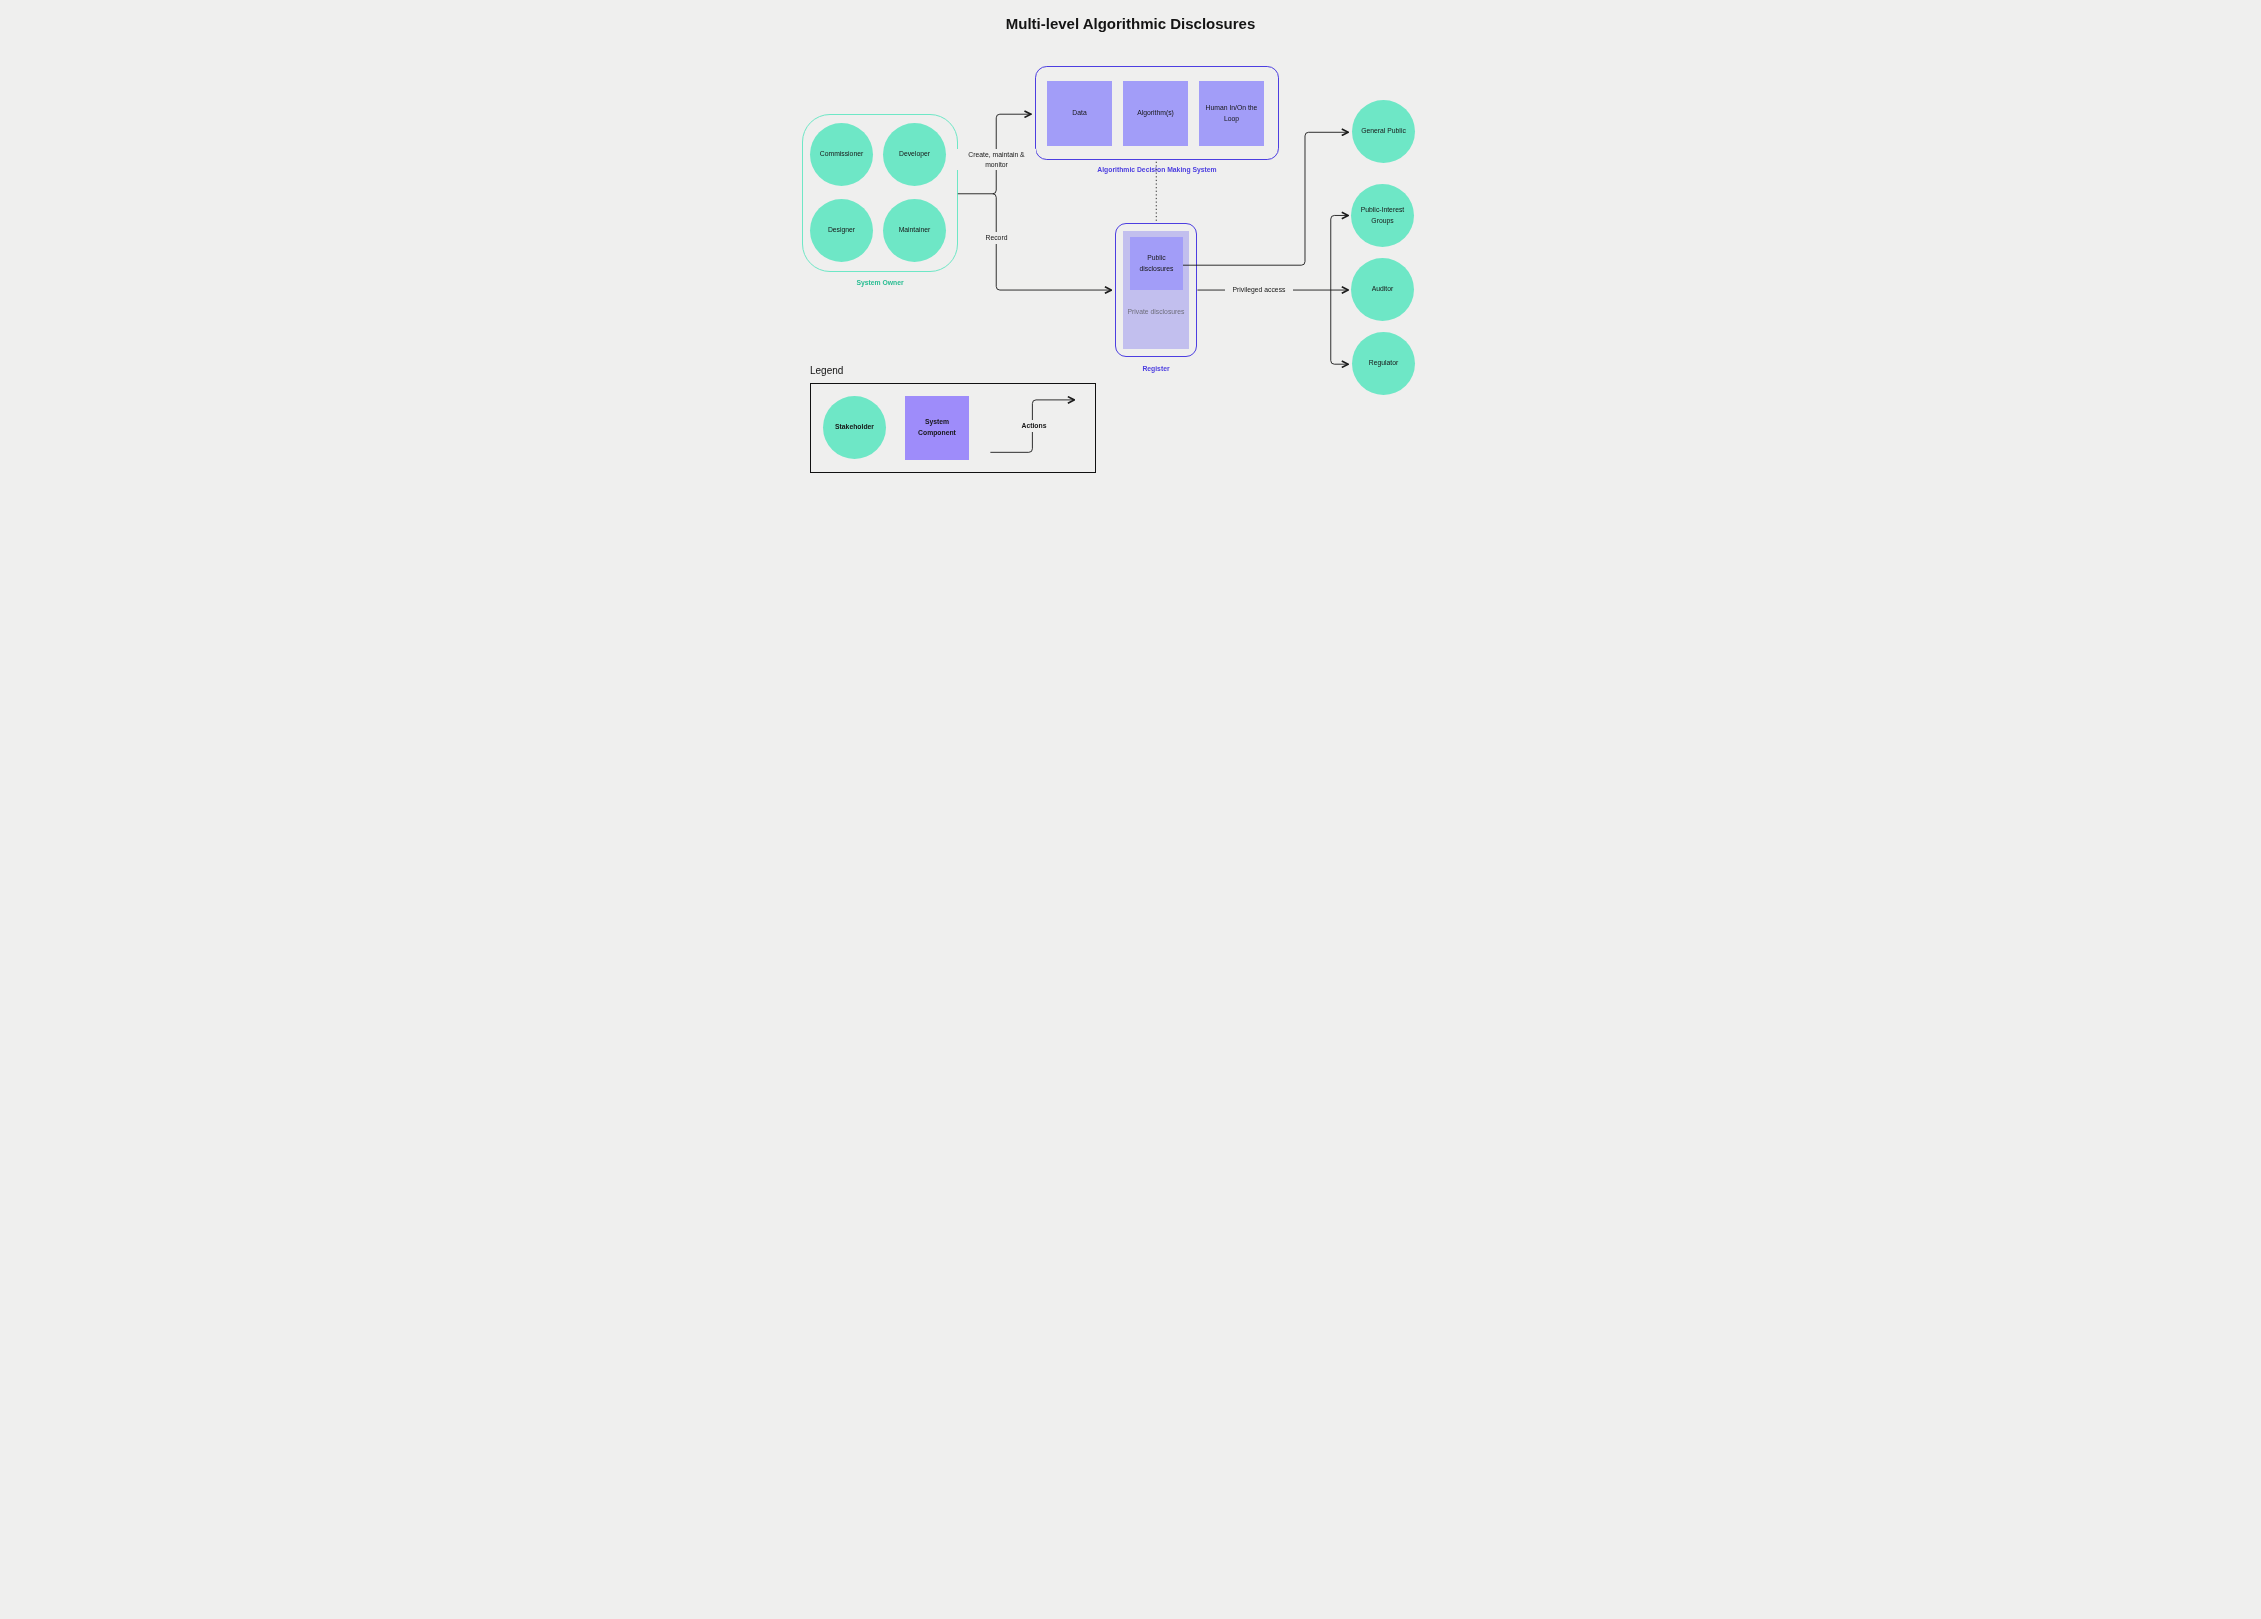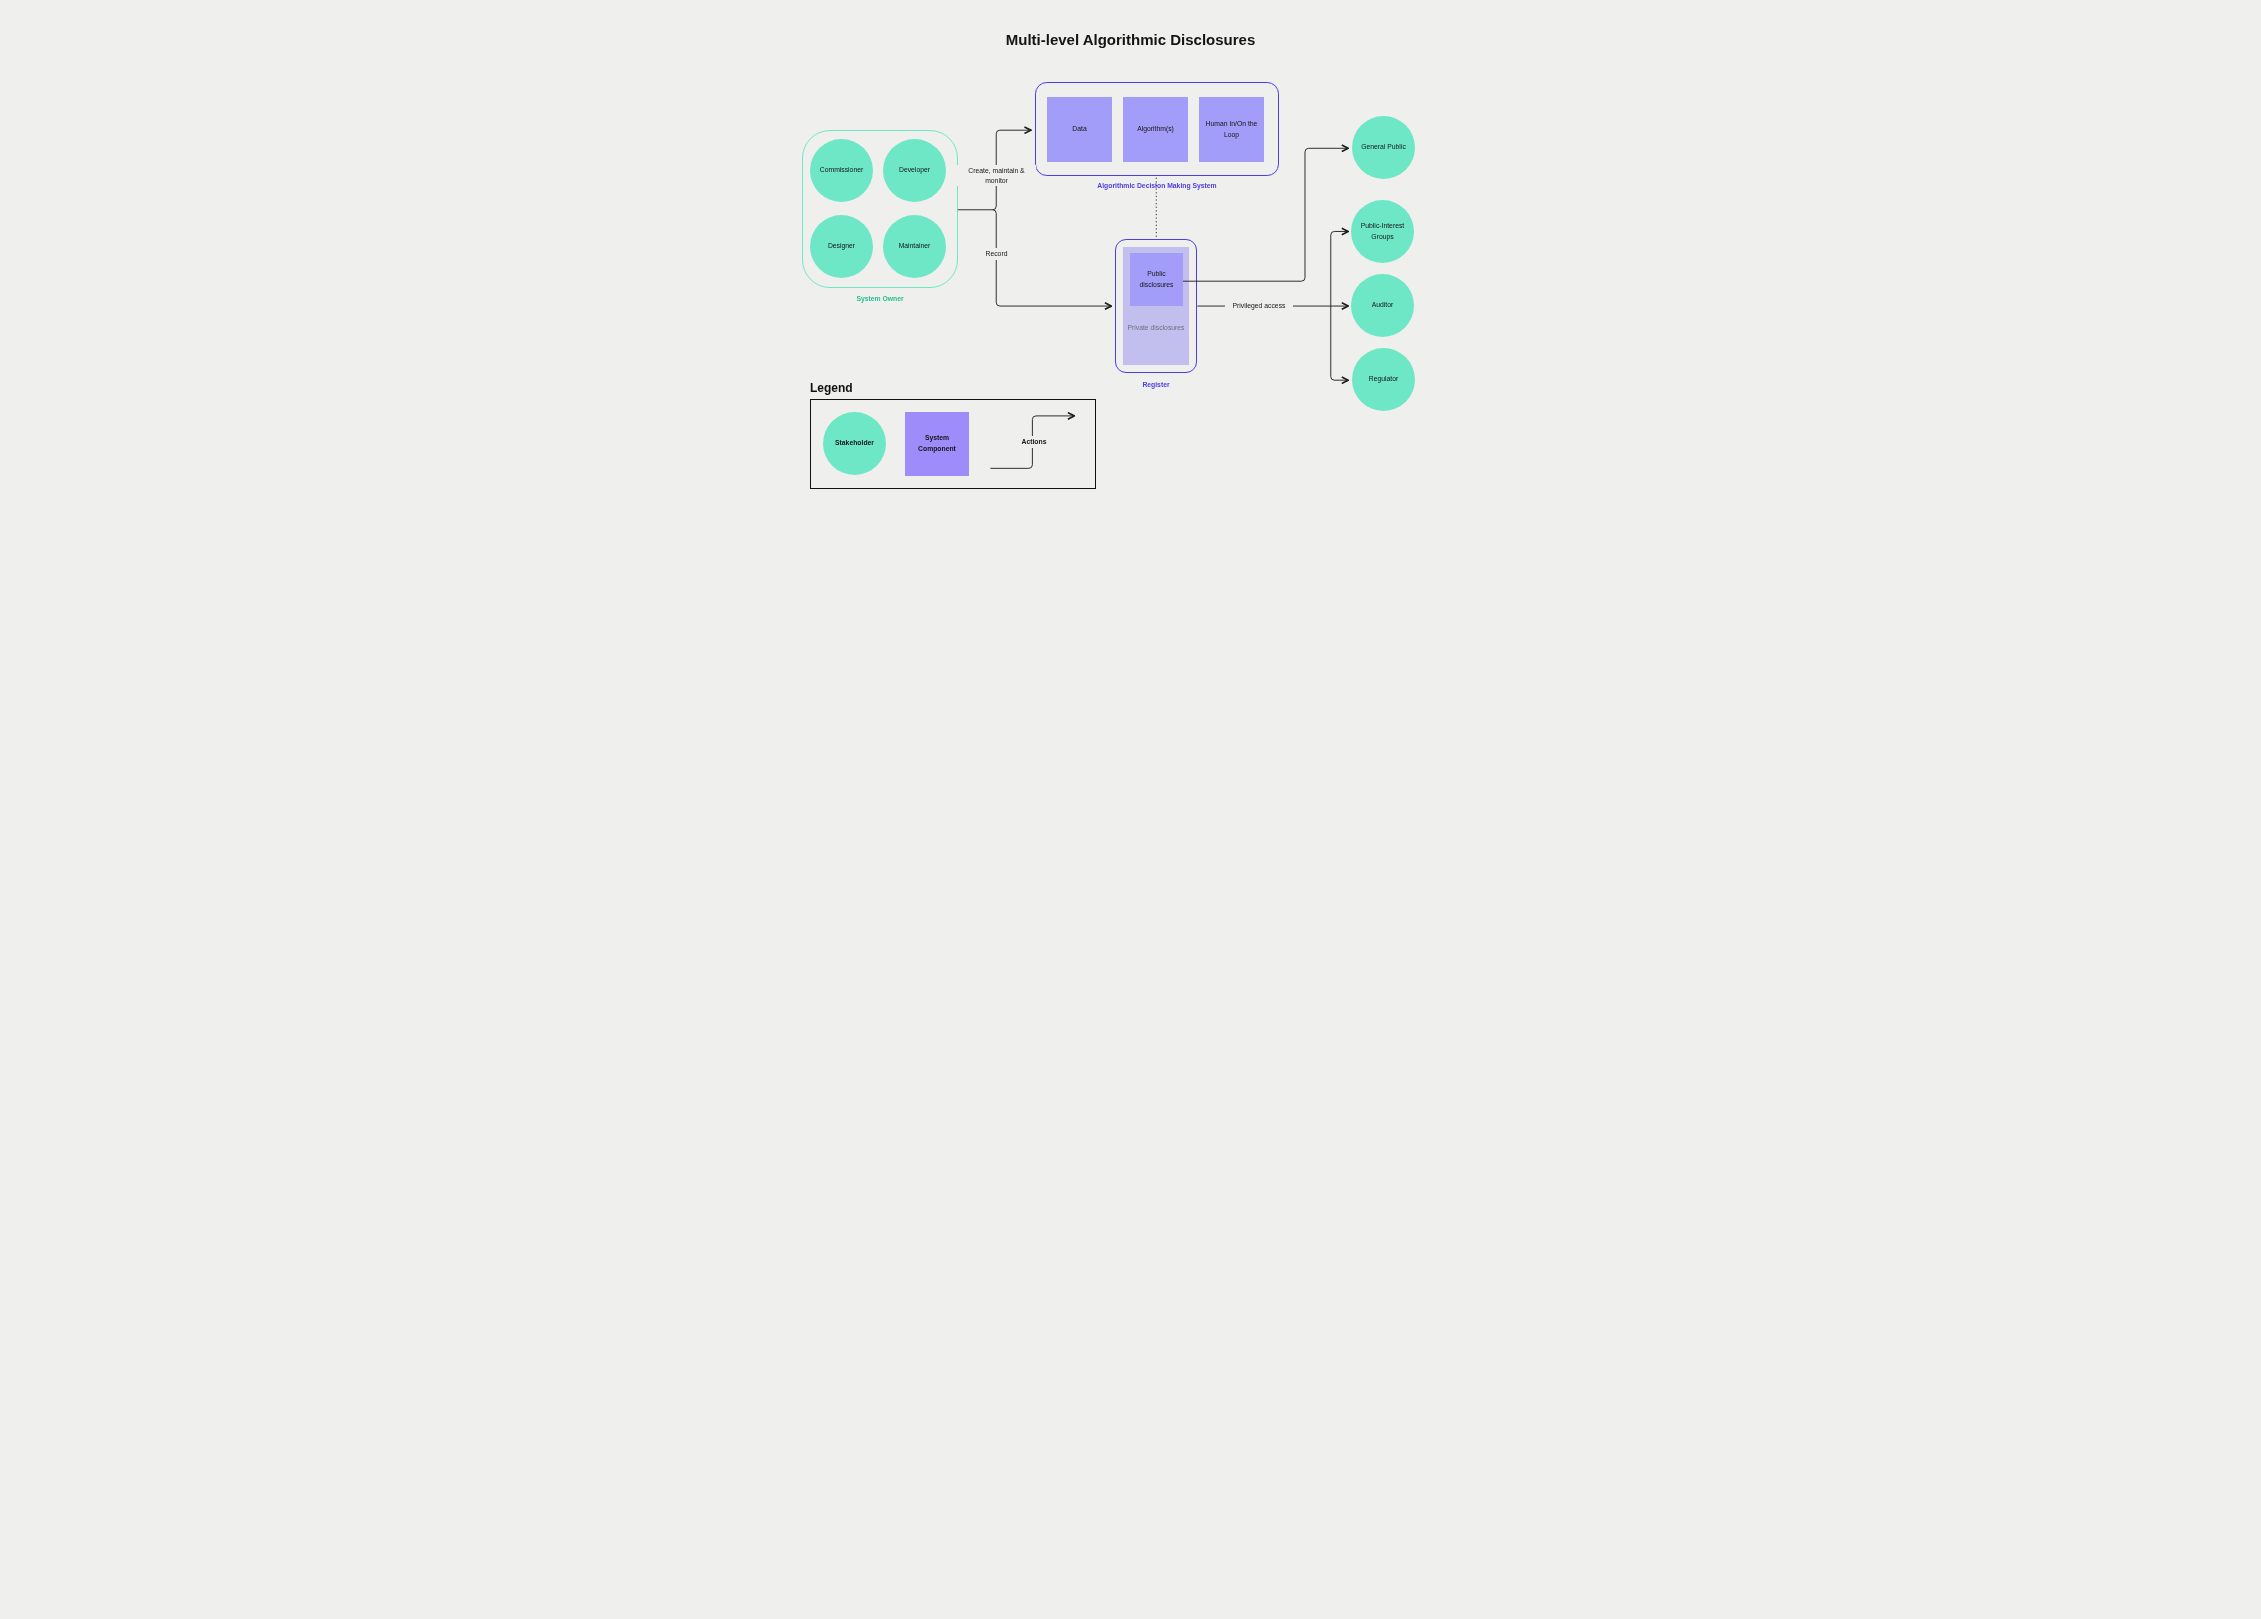--- a/index.html
+++ b/index.html
@@ -1,35 +1,35 @@
 <!DOCTYPE html>
 <html style="font-size:7.2px"><head>
 <meta charset="utf-8">
 <style>
   * { box-sizing: border-box; }
   html, body { margin: 0; padding: 0; background: #efefee; }
   body { font-family: "Liberation Sans", sans-serif; }
-  .canvas { position: relative; width: 707px; height: 501px; margin: 16px auto; background: #efefee; color: #161616; overflow: hidden; }
+  .canvas { position: relative; width: 707px; height: 501px; margin: 0 auto; background: #efefee; color: #161616; overflow: hidden; }
   .title { position: absolute; left: 0; top: 15.4px; width: 100%; text-align: center; font-size: 15px; font-weight: 600; margin: 0; color: #141414; }
   .arrows { position: absolute; left: 0; top: 0; z-index: 3; }
   .arrows path { fill: none; stroke: #1b1b1b; stroke-width: 2; }
   .arrows path.dotted { stroke-dasharray: 1 7; stroke-linecap: round; }
   .circle { position: absolute; width: 63px; height: 63px; border-radius: 50%; background: #6ee7c6; display: flex; align-items: center; justify-content: center; text-align: center; font-size: 6.8px; line-height: 1.5; padding: 0 6.8px; z-index: 2; }
   .group-box { position: absolute; border: 0.9px solid; z-index: 1; }
   .mint-border { border-color: #6ee7c6; }
   .indigo-border { border-color: #4c3ee0; }
   .square { position: absolute; background: #a29df8; display: flex; align-items: center; justify-content: center; text-align: center; font-size: 6.8px; line-height: 1.55; padding: 0 5.4px; z-index: 2; }
   .square.strong { background: #9e8cfa; font-weight: 700; }
   .caption { position: absolute; text-align: center; font-size: 6.8px; font-weight: 700; z-index: 2; }
   .mint-text { color: #29bd92; }
   .indigo-text { color: #4c3ee0; }
   .edge-label { position: absolute; background: #efefee; text-align: center; font-size: 6.8px; line-height: 1.45; z-index: 4; padding: 0.9px 1.8px; }
   .register-inner { position: absolute; background: #c2bfee; z-index: 2; }
   .private-label { position: absolute; text-align: center; font-size: 6.8px; line-height: 1.5; color: #6f6f7d; z-index: 3; }
-  .legend-heading { position: absolute; font-size: 12px; font-weight: 700; z-index: 2; color: #111; }
+  .legend-heading { position: absolute; font-size: 10px; font-weight: 400; z-index: 2; color: #111; }
   .legend-box { position: absolute; border: 0.9px solid #111; z-index: 1; }
   .bold { font-weight: 700; }
 </style>
 </head>
 <body>
 
 <div class="canvas">
 
   <h1 class="title">Multi-level Algorithmic Disclosures</h1>
 

